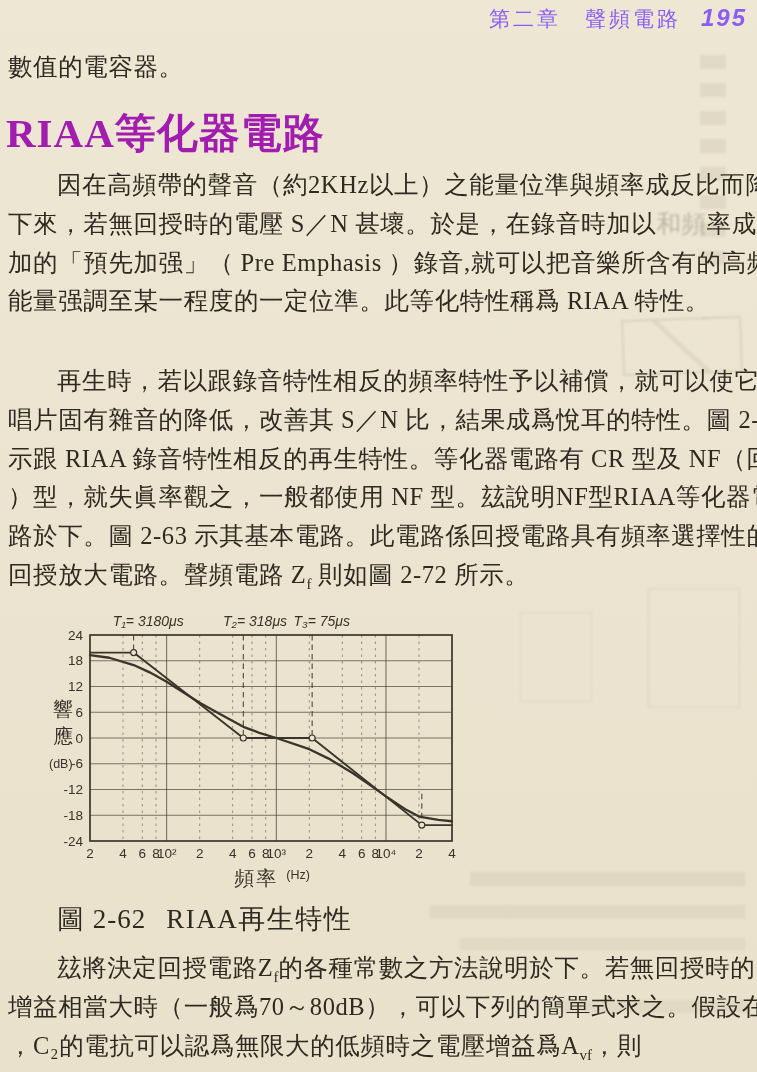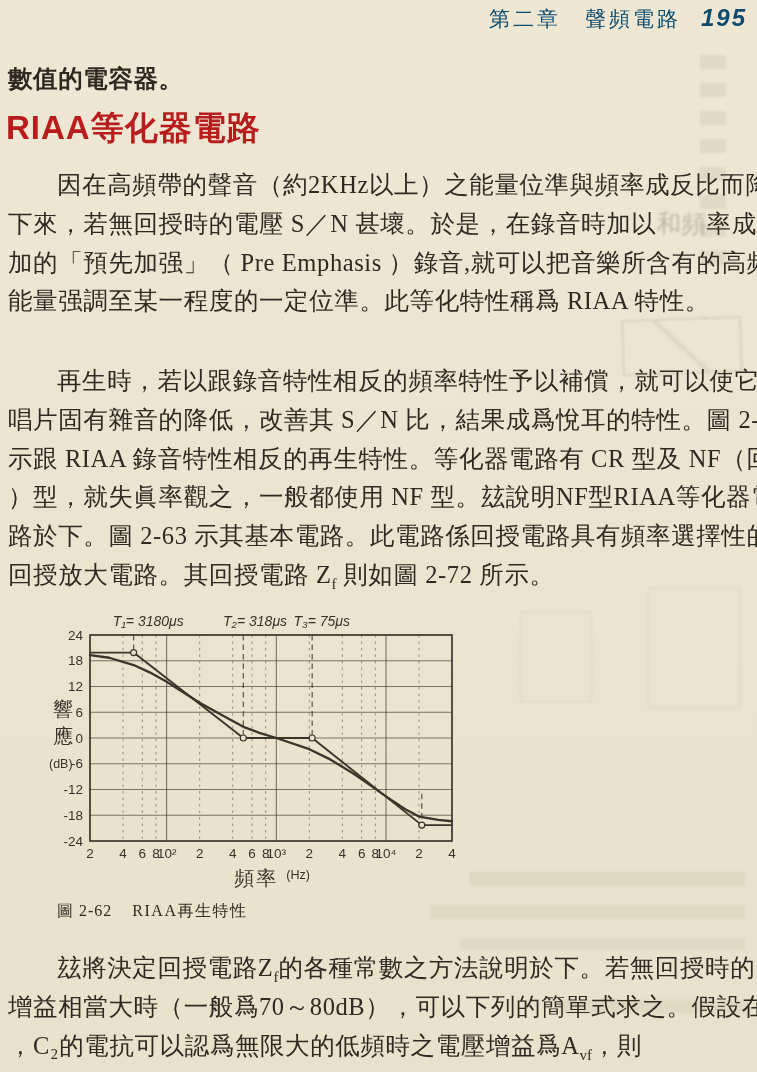--- a/index.html
+++ b/index.html
@@ -8,36 +8,36 @@
     background:linear-gradient(180deg,#eee7d4 0%,#ece4d0 45%,#e9e1cb 100%);
     font-family:"Liberation Serif","DejaVu Serif",serif;
     color:#2f2a21;
   }
   .abs{position:absolute;}
   .line{height:38.8px;line-height:38.8px;font-size:24.5px;letter-spacing:.6px;white-space:nowrap;}
   .indent{padding-left:49px;}
   sub.sv{font-size:15px;vertical-align:-6px;letter-spacing:0;}
   .smudge{opacity:.26;filter:blur(1.2px);}
   .header{
-    top:4px;right:10px;font-size:21px;letter-spacing:3px;color:#0c4a6e;
+    top:4px;right:10px;font-size:21px;letter-spacing:3px;color:#8b5cf6;
   }
   .pagenum{
     font-family:"Liberation Sans","DejaVu Sans",sans-serif;
     font-weight:bold;font-style:italic;font-size:24px;letter-spacing:2px;margin-left:20px;
   }
-  .intro{top:60px;left:8px;font-weight:bold;}
+  .intro{top:48px;left:8px;}
   .sec-heading{
-    top:106px;left:6px;font-family:Liberation Sans, sans-serif;
-    font-weight:bold;font-size:33px;letter-spacing:1px;color:#b91c1c;
+    top:106px;left:6px;font-family:Liberation Serif, serif;
+    font-weight:bold;font-size:41px;letter-spacing:1px;color:#a21caf;
   }
   .para1{top:166px;left:8px;}
   .para2{top:362px;left:8px;}
   .para3{top:949px;left:8px;}
   .figure-wrap{top:608px;left:45px;width:420px;height:292px;}
-  .caption{top:901px;left:57px;font-size:16px;letter-spacing:1px;white-space:nowrap;}
+  .caption{top:901px;left:57px;font-size:27px;letter-spacing:1px;white-space:nowrap;}
   .caption .cap-title{margin-left:20px;letter-spacing:1.5px;}
   
   .ghost{pointer-events:none;filter:blur(1px);}
   .gbox1{left:622px;top:318px;width:116px;height:52px;border:2px solid rgba(130,118,92,.16);transform:rotate(-2deg);
          background:linear-gradient(45deg,transparent 47%,rgba(130,118,92,.16) 49%,transparent 53%);}
   .gbox2{left:648px;top:588px;width:90px;height:118px;border:1.5px solid rgba(130,118,92,.13);}
   .gbox3{left:520px;top:612px;width:70px;height:88px;border:1.5px solid rgba(130,118,92,.10);}
   .gcol {left:700px;top:55px;width:26px;height:210px;
          background:repeating-linear-gradient(0deg,rgba(130,118,92,.11) 0 14px,transparent 14px 28px);}
   .gbar1{left:470px;top:872px;width:275px;height:14px;background:rgba(130,118,92,.10);}
@@ -72,21 +72,21 @@
   <div class="line">加的「預先加强」（ Pre Emphasis ）錄音,就可以把音樂所含有的高頻</div>
   <div class="line">能量强調至某一程度的一定位準。此等化特性稱爲 RIAA 特性。</div>
 </div>
 
 <div class="abs para2">
   <div class="line indent">再生時，若以跟錄音特性相反的頻率特性予以補償，就可以使它隨着</div>
   <div class="line">唱片固有雜音的降低，改善其 S／N 比，結果成爲悅耳的特性。圖 2-62</div>
   <div class="line">示跟 RIAA 錄音特性相反的再生特性。等化器電路有 CR 型及 NF（回授</div>
   <div class="line">）型，就失眞率觀之，一般都使用 NF 型。玆說明NF型RIAA等化器電</div>
   <div class="line">路於下。圖 2-63 示其基本電路。此電路係回授電路具有頻率選擇性的負</div>
-  <div class="line"><span>回授放大電路。其回授電路 Z</span><sub class="sv">f</sub><span> 則如圖 2-72 所示。</span></div>
+  <div class="line"><span>回授放大電路。聲頻電路 Z</span><sub class="sv">f</sub><span> 則如圖 2-72 所示。</span></div>
 </div>
 
 <div class="abs figure-wrap">
   <svg id="riaa-chart" width="420" height="292" viewBox="0 0 420 292">
       <line x1="78.0117746804788" x2="78.0117746804788" y1="27" y2="233" stroke="#3a352b" stroke-width="0.8" stroke-dasharray="2.5,4" opacity="0.6"></line>
       <line x1="97.32242495081499" x2="97.32242495081499" y1="27" y2="233" stroke="#3a352b" stroke-width="0.8" stroke-dasharray="2.5,4" opacity="0.6"></line>
       <line x1="111.02354936095755" x2="111.02354936095755" y1="27" y2="233" stroke="#3a352b" stroke-width="0.8" stroke-dasharray="2.5,4" opacity="0.6"></line>
       <line x1="154.66274177317374" x2="154.66274177317374" y1="27" y2="233" stroke="#3a352b" stroke-width="0.8" stroke-dasharray="2.5,4" opacity="0.6"></line>
       <line x1="187.67451645365253" x2="187.67451645365253" y1="27" y2="233" stroke="#3a352b" stroke-width="0.8" stroke-dasharray="2.5,4" opacity="0.6"></line>
       <line x1="206.9851667239887" x2="206.9851667239887" y1="27" y2="233" stroke="#3a352b" stroke-width="0.8" stroke-dasharray="2.5,4" opacity="0.6"></line>

